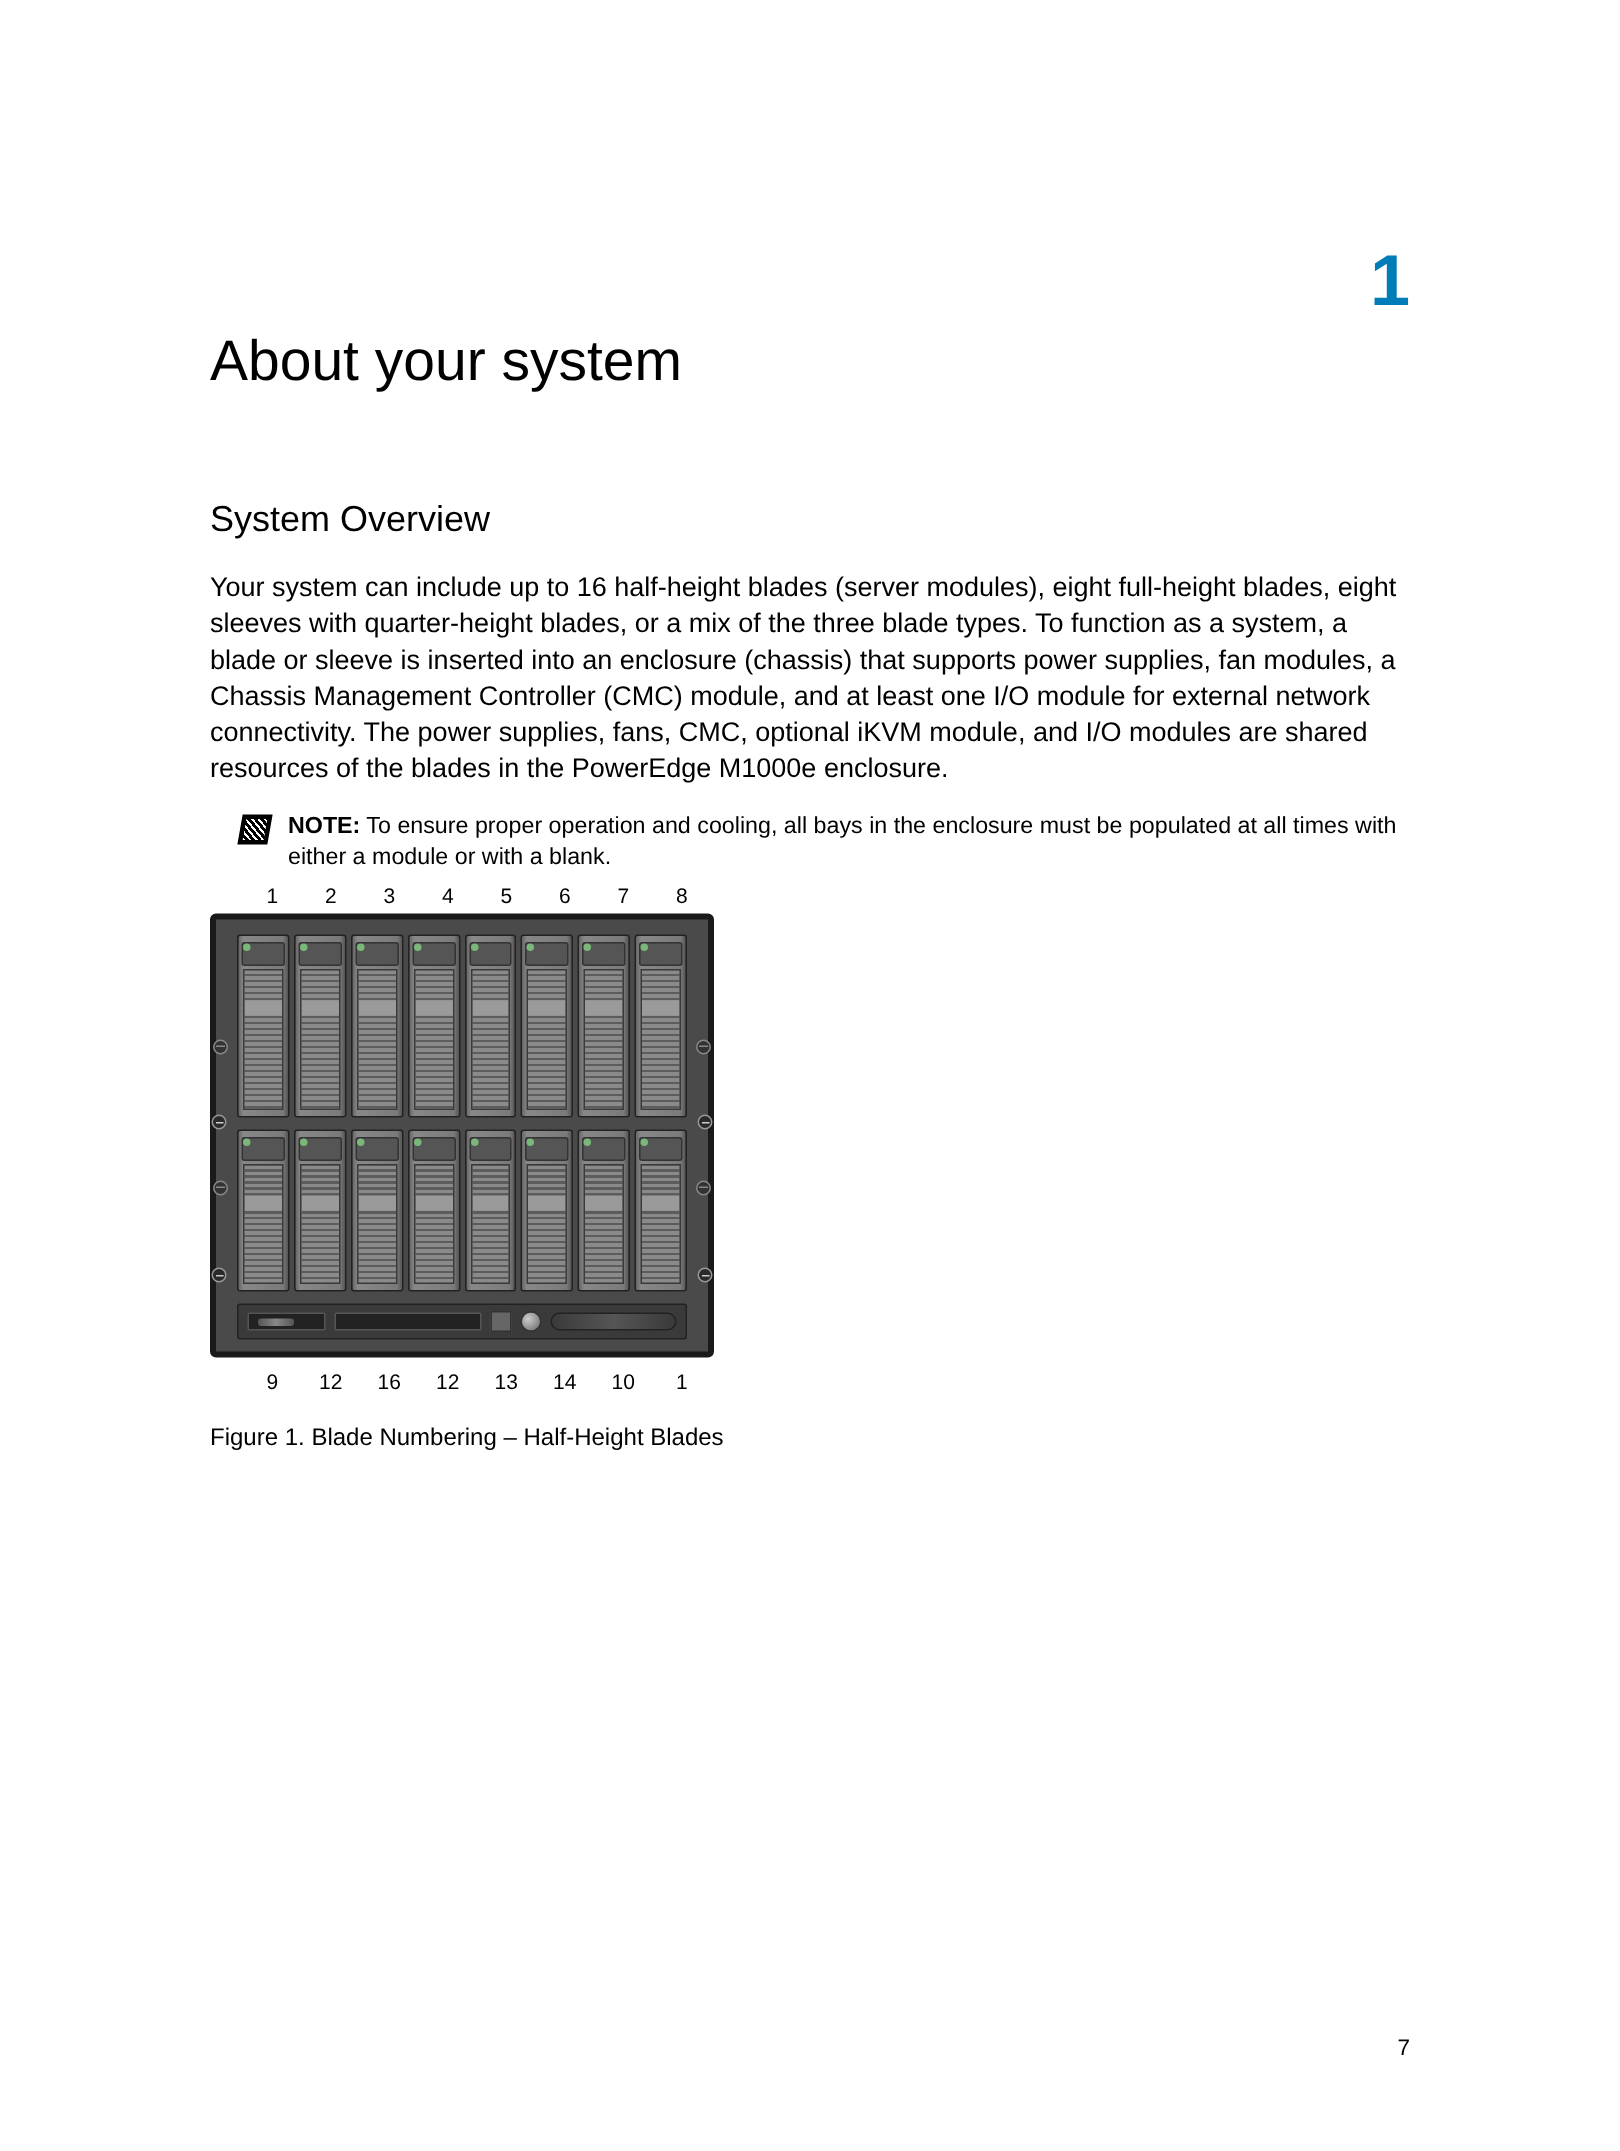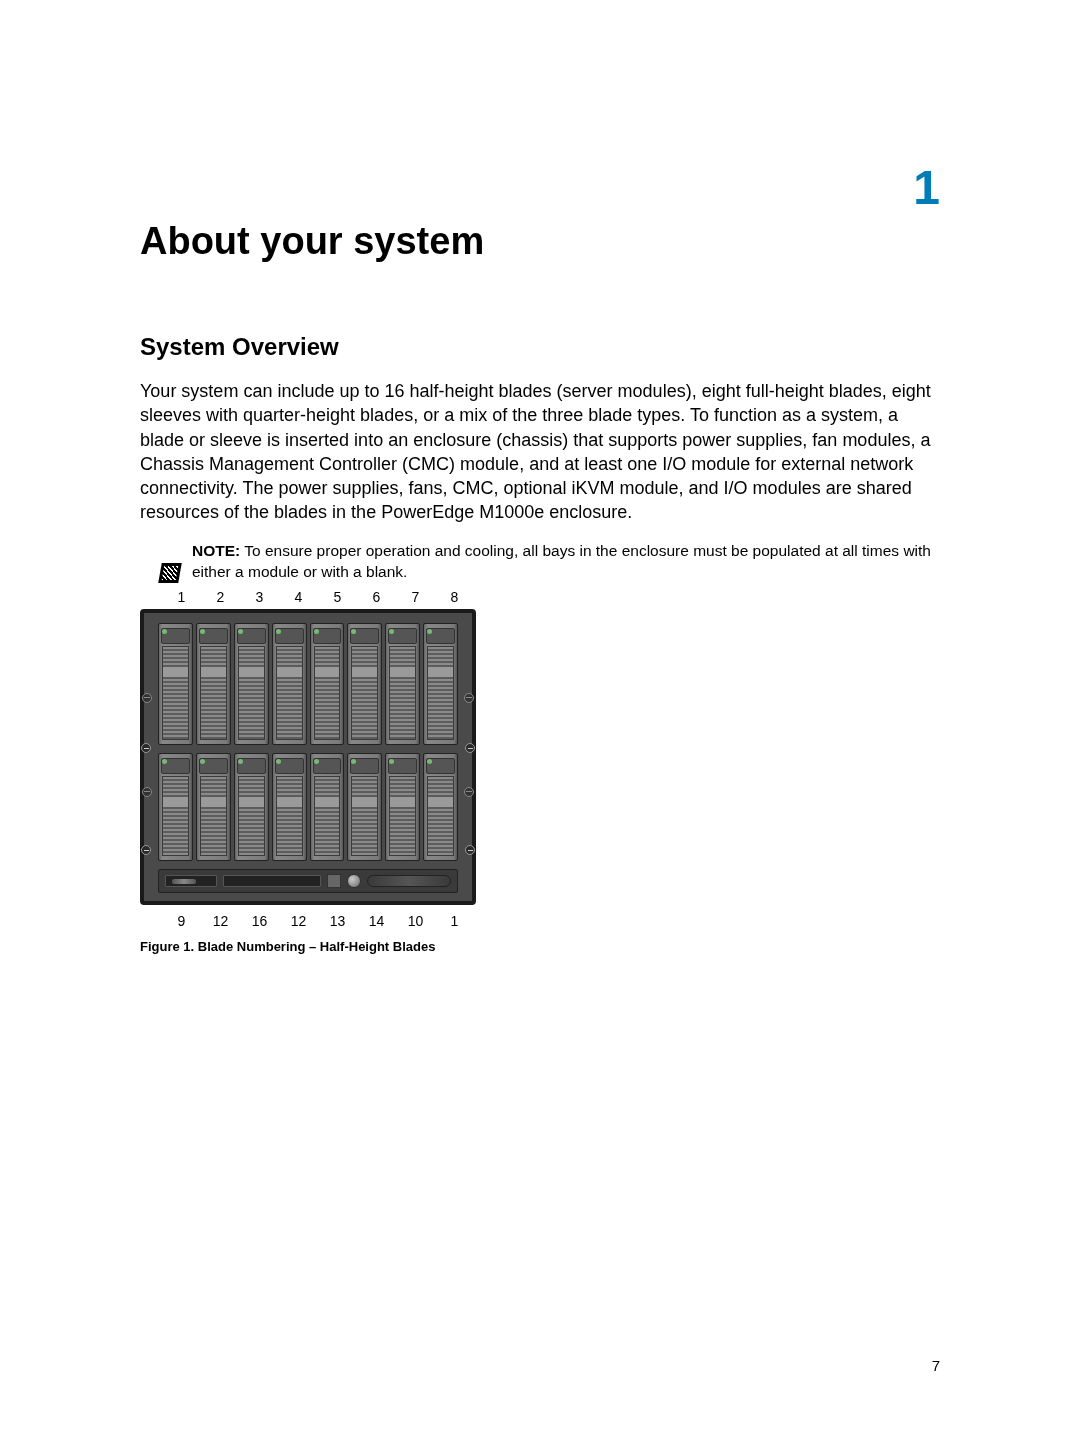--- a/index.html
+++ b/index.html
@@ -19,37 +19,37 @@
   .chapter-number {
     position: absolute;
     top: 160px;
     right: 140px;
     font-size: 48px;
     font-weight: 700;
     color: #007db8;
   }
   .chapter-title {
     font-size: 38px;
-    font-weight: 700;
+    font-weight: 400;
     margin-top: 60px;
     margin-bottom: 70px;
   }
   .section-title {
     font-size: 24px;
-    font-weight: 700;
+    font-weight: 400;
     margin-bottom: 18px;
   }
   .body-text {
     font-size: 18px;
     line-height: 1.35;
     margin-bottom: 16px;
   }
   .note-block {
     display: flex;
-    align-items: flex-end;
+    align-items: flex-start;
     gap: 12px;
     margin-bottom: 4px;
     margin-left: 20px;
   }
   .note-icon {
     width: 20px;
     height: 20px;
     flex: 0 0 20px;
     margin-top: 2px;
     background: #000;
@@ -156,23 +156,23 @@
   }
   .bb-slot{height:12px;background:#222;border:1px solid #555;border-radius:1px;}
   .bb1{width:52px;position:relative;}
   .bb1::after{content:"";position:absolute;left:6px;top:3px;width:24px;height:5px;background:linear-gradient(90deg,#555,#888,#555);border-radius:2px;}
   .bb2{width:98px;}
   .bb-btn{width:14px;height:14px;background:#666;border:1px solid #333;}
   .bb-dot{width:14px;height:14px;border-radius:50%;background:radial-gradient(circle at 35% 35%, #ccc, #666);border:1px solid #333;}
   .bb-rest{flex:1;height:12px;background:linear-gradient(90deg,#3a3a3a,#555,#3a3a3a);border:1px solid #222;border-radius:6px;}
 
   .figure-caption {
-    font-size: 13px;
-    font-weight: 700;
-    margin-top: 10px;
+    font-size: 16px;
+    font-weight: 400;
+    margin-top: 21px;
   }
   .page-number {
     position: absolute;
     bottom: 60px;
     right: 140px;
     font-size: 15px;
   }
 </style>
 </head>
 <body>

